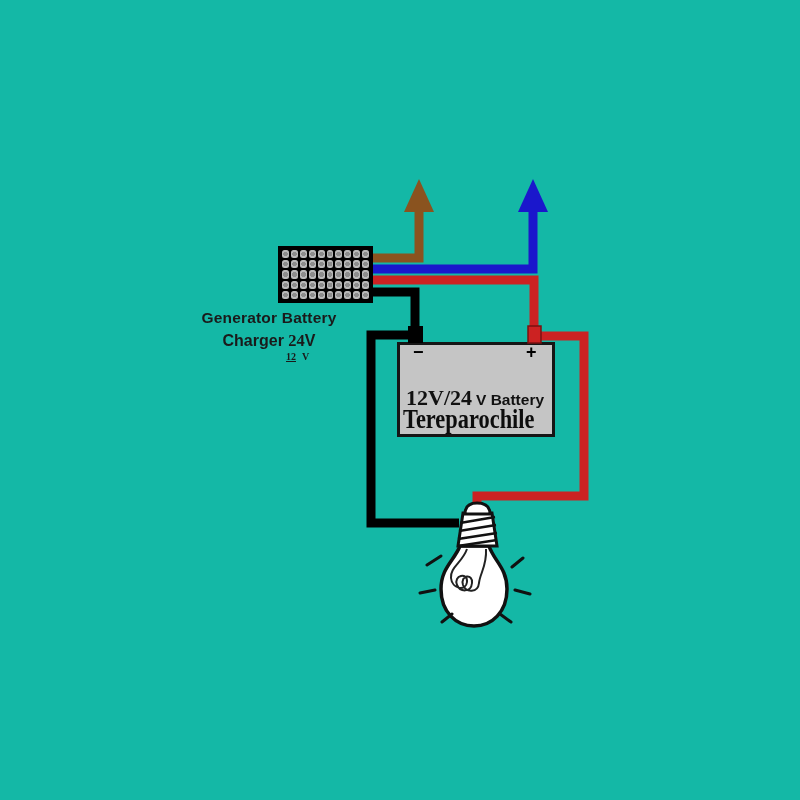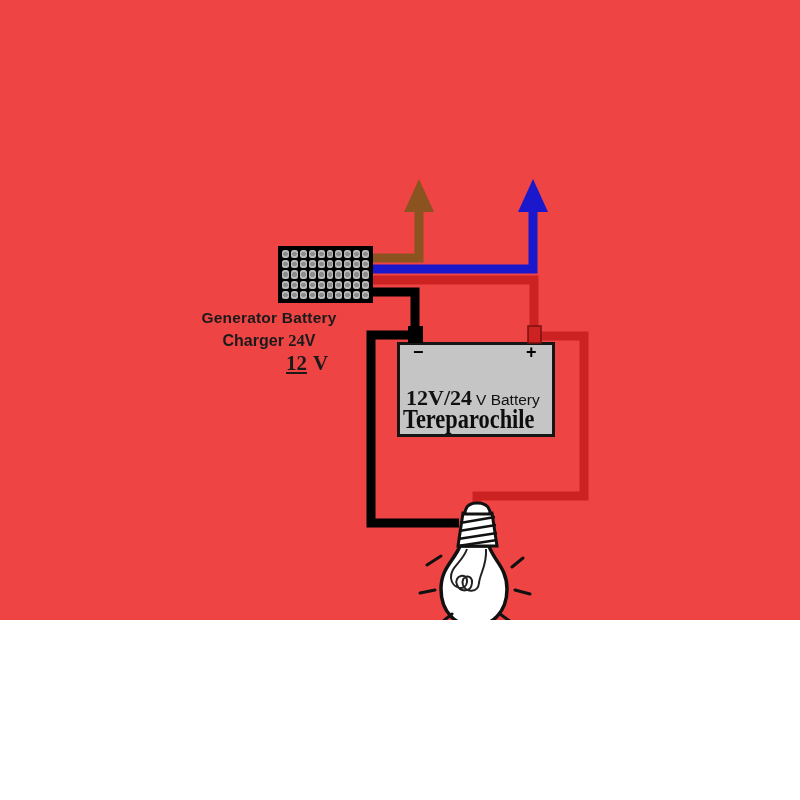--- a/index.html
+++ b/index.html
@@ -1,46 +1,46 @@
 <!DOCTYPE html>
 <html style="--battery-fill: #c5c5c5; --cell: #b9b9b9; --dot: #8d8d8d;"><head>
 <meta charset="utf-8">
 <style>
   html,body{margin:0;padding:0;background:#ffffff;}
-  .canvas{position:relative;width:800px;height:620px;background:#ef4444;overflow:hidden;
+  .canvas{position:relative;width:800px;height:800px;background:#14b8a6;overflow:hidden;
           font-family:"Liberation Sans",sans-serif;}
   .layer{position:absolute;left:0;top:0;width:800px;height:800px;z-index:2;}
 
   
   .charger{position:absolute;left:278px;top:246px;width:95px;height:57px;
            background:#000;box-sizing:border-box;padding:4px;z-index:3;}
   .charger-grid{display:grid;gap:2px;width:100%;height:100%;}
   .vent{background:radial-gradient(circle at 50% 50%, var(--dot) 0 2.4px, var(--cell) 2.5px);
         border-radius:2.5px;}
 
   
   .charger-caption{position:absolute;left:178px;top:310px;width:182px;z-index:4;
                    color:#1a1a1a;text-align:center;line-height:1.05;}
   .cap-line1{font-size:15.5px;font-weight:bold;letter-spacing:0.2px;}
   .cap-line2{margin-top:6px;font-size:16px;font-weight:bold;text-align:center;}
   .cap-line2 .serif-num{font-family:"Liberation Serif",serif;font-weight:600;font-size:16.5px;}
   .cap-line3{margin-top:2px;text-align:left;padding-left:108px;
-             font-family:"Liberation Serif",serif;font-size:21px;font-weight:600;}
+             font-family:"Liberation Serif",serif;font-size:10px;font-weight:600;}
   .cap-line3 .u{text-decoration:underline;}
   .cap-line3 .unit{margin-left:6px;}
 
   
   .battery{position:absolute;left:397px;top:342px;width:158px;height:95px;z-index:1;
            background:var(--battery-fill);border:3px solid #161616;box-sizing:border-box;}
   .term-sign{position:absolute;top:-3px;font-weight:bold;font-size:18px;color:#000;}
   .term-sign.minus{left:13px;}
   .term-sign.plus{left:126px;}
   .battery-type{position:absolute;left:6px;top:40px;white-space:nowrap;color:#111;}
   .battery-type .serif-num{font-family:"Liberation Serif",serif;font-weight:700;font-size:22px;}
-  .battery-type .sans-part{font-weight:normal;font-size:15.5px;margin-left:4px;margin-top:30px;}
+  .battery-type .sans-part{font-weight:bold;font-size:15.5px;margin-left:4px;margin-top:30px;}
   .battery-brand{position:absolute;left:3px;top:58px;font-family:"Liberation Serif",serif;
                  font-weight:700;font-size:28px;color:#0d0d0d;white-space:nowrap;
                  transform:scaleX(0.80);transform-origin:0 50%;}
 </style>
 </head>
 <body>
 
 <div class="canvas">
 
   <svg class="layer" viewBox="0 0 800 800" xmlns="http://www.w3.org/2000/svg">

